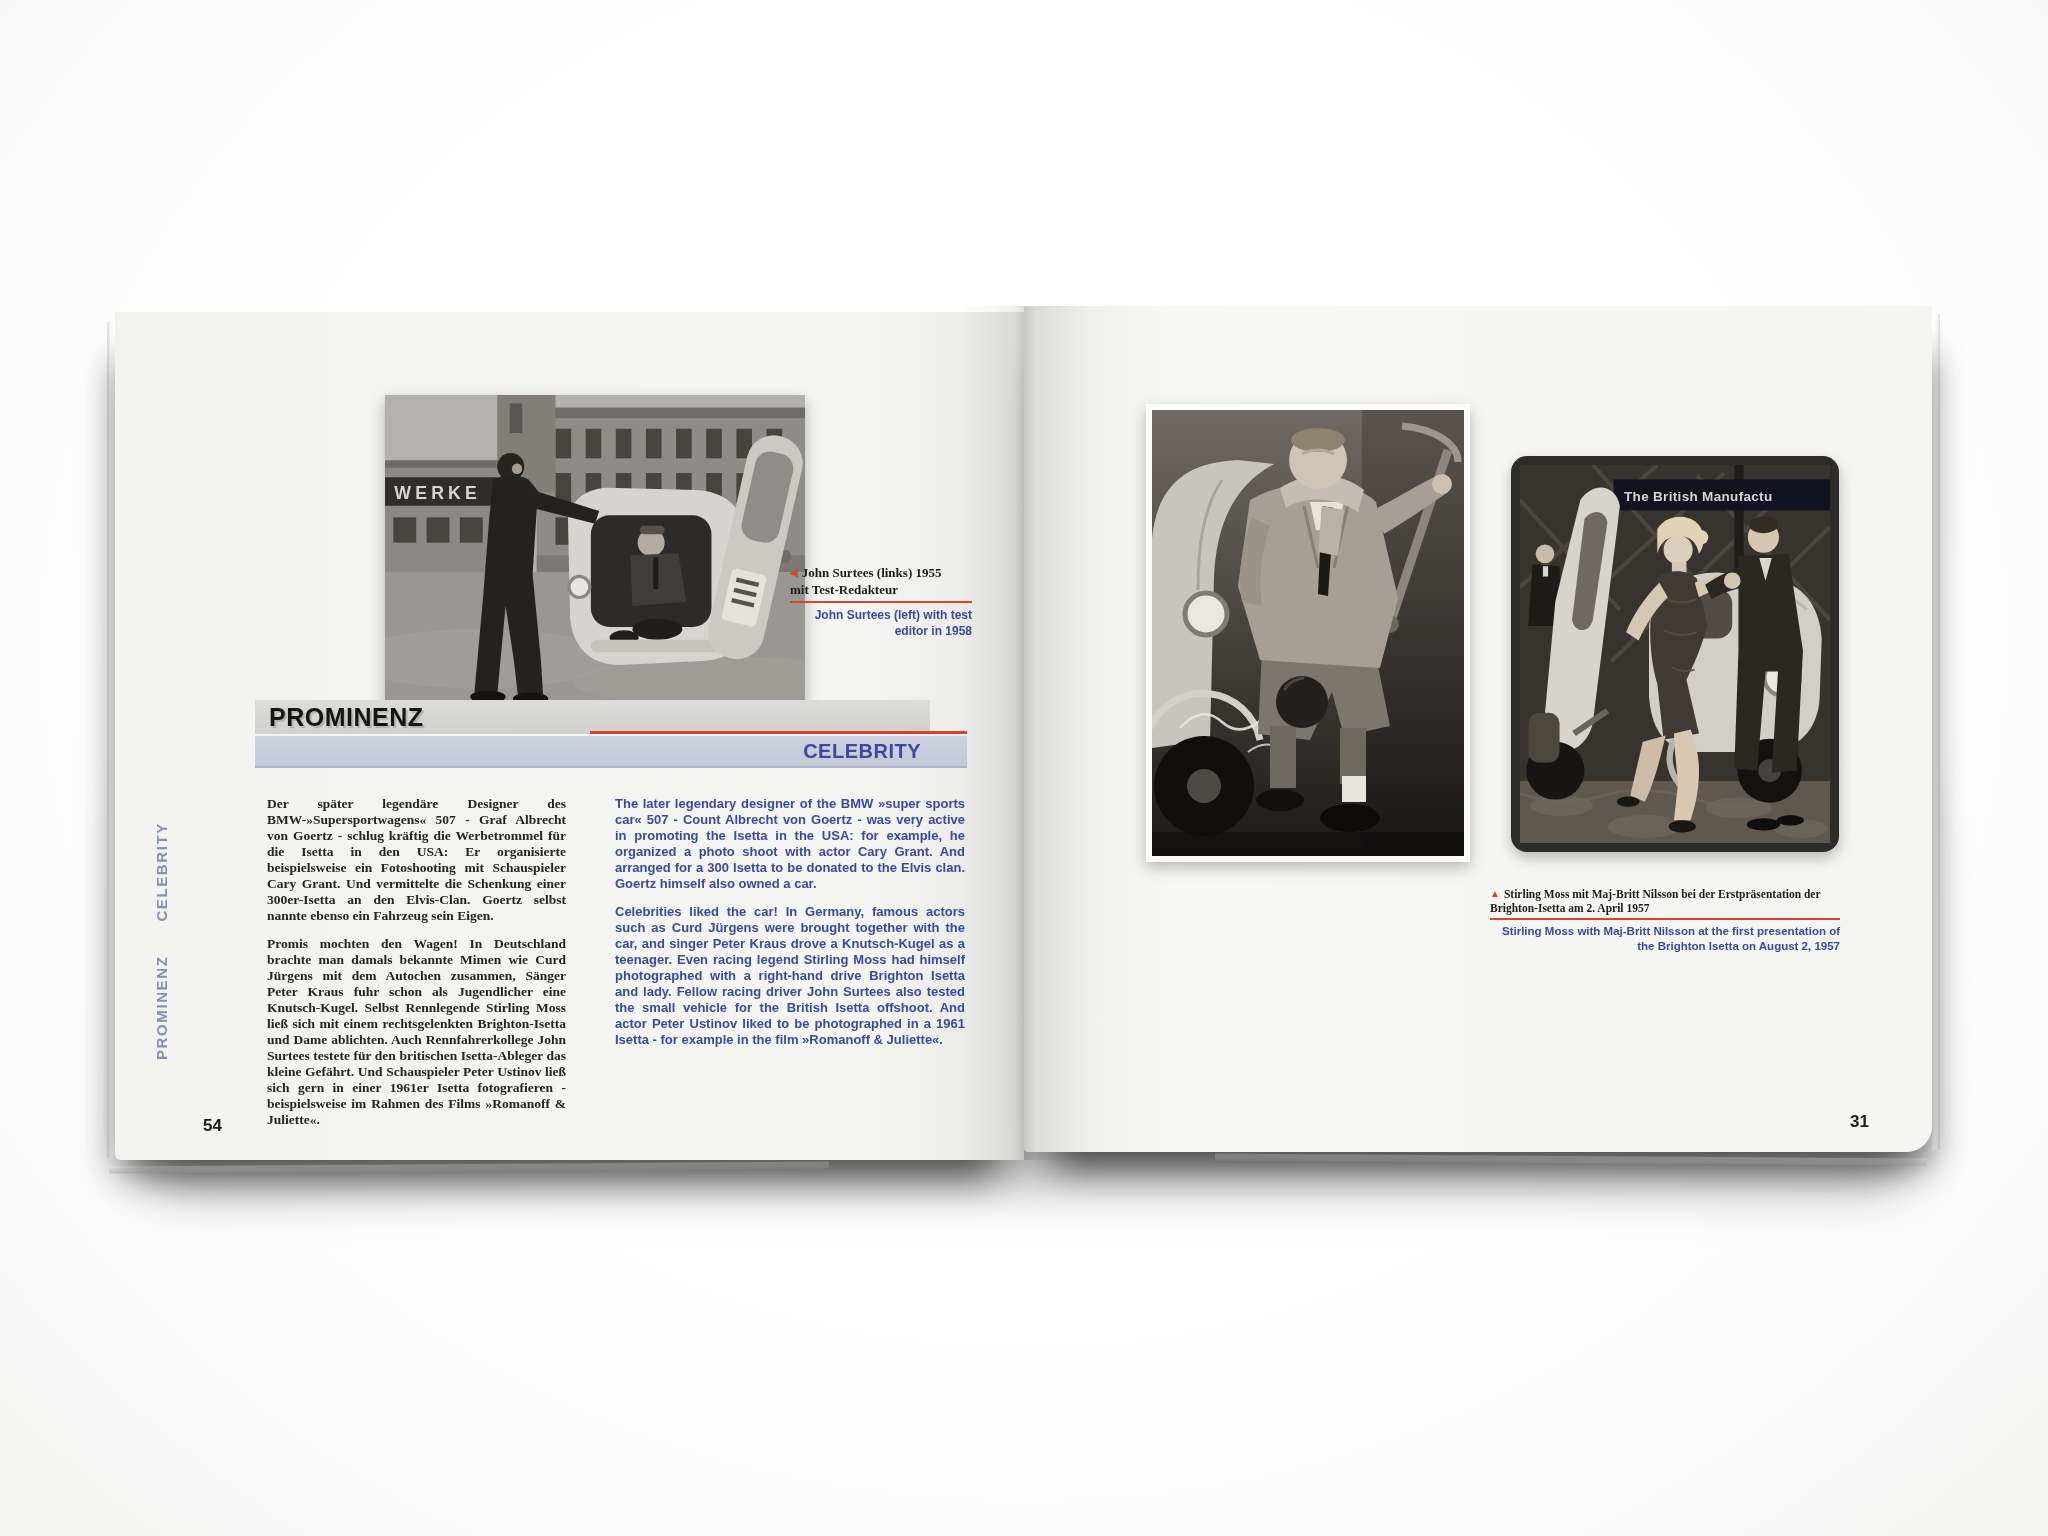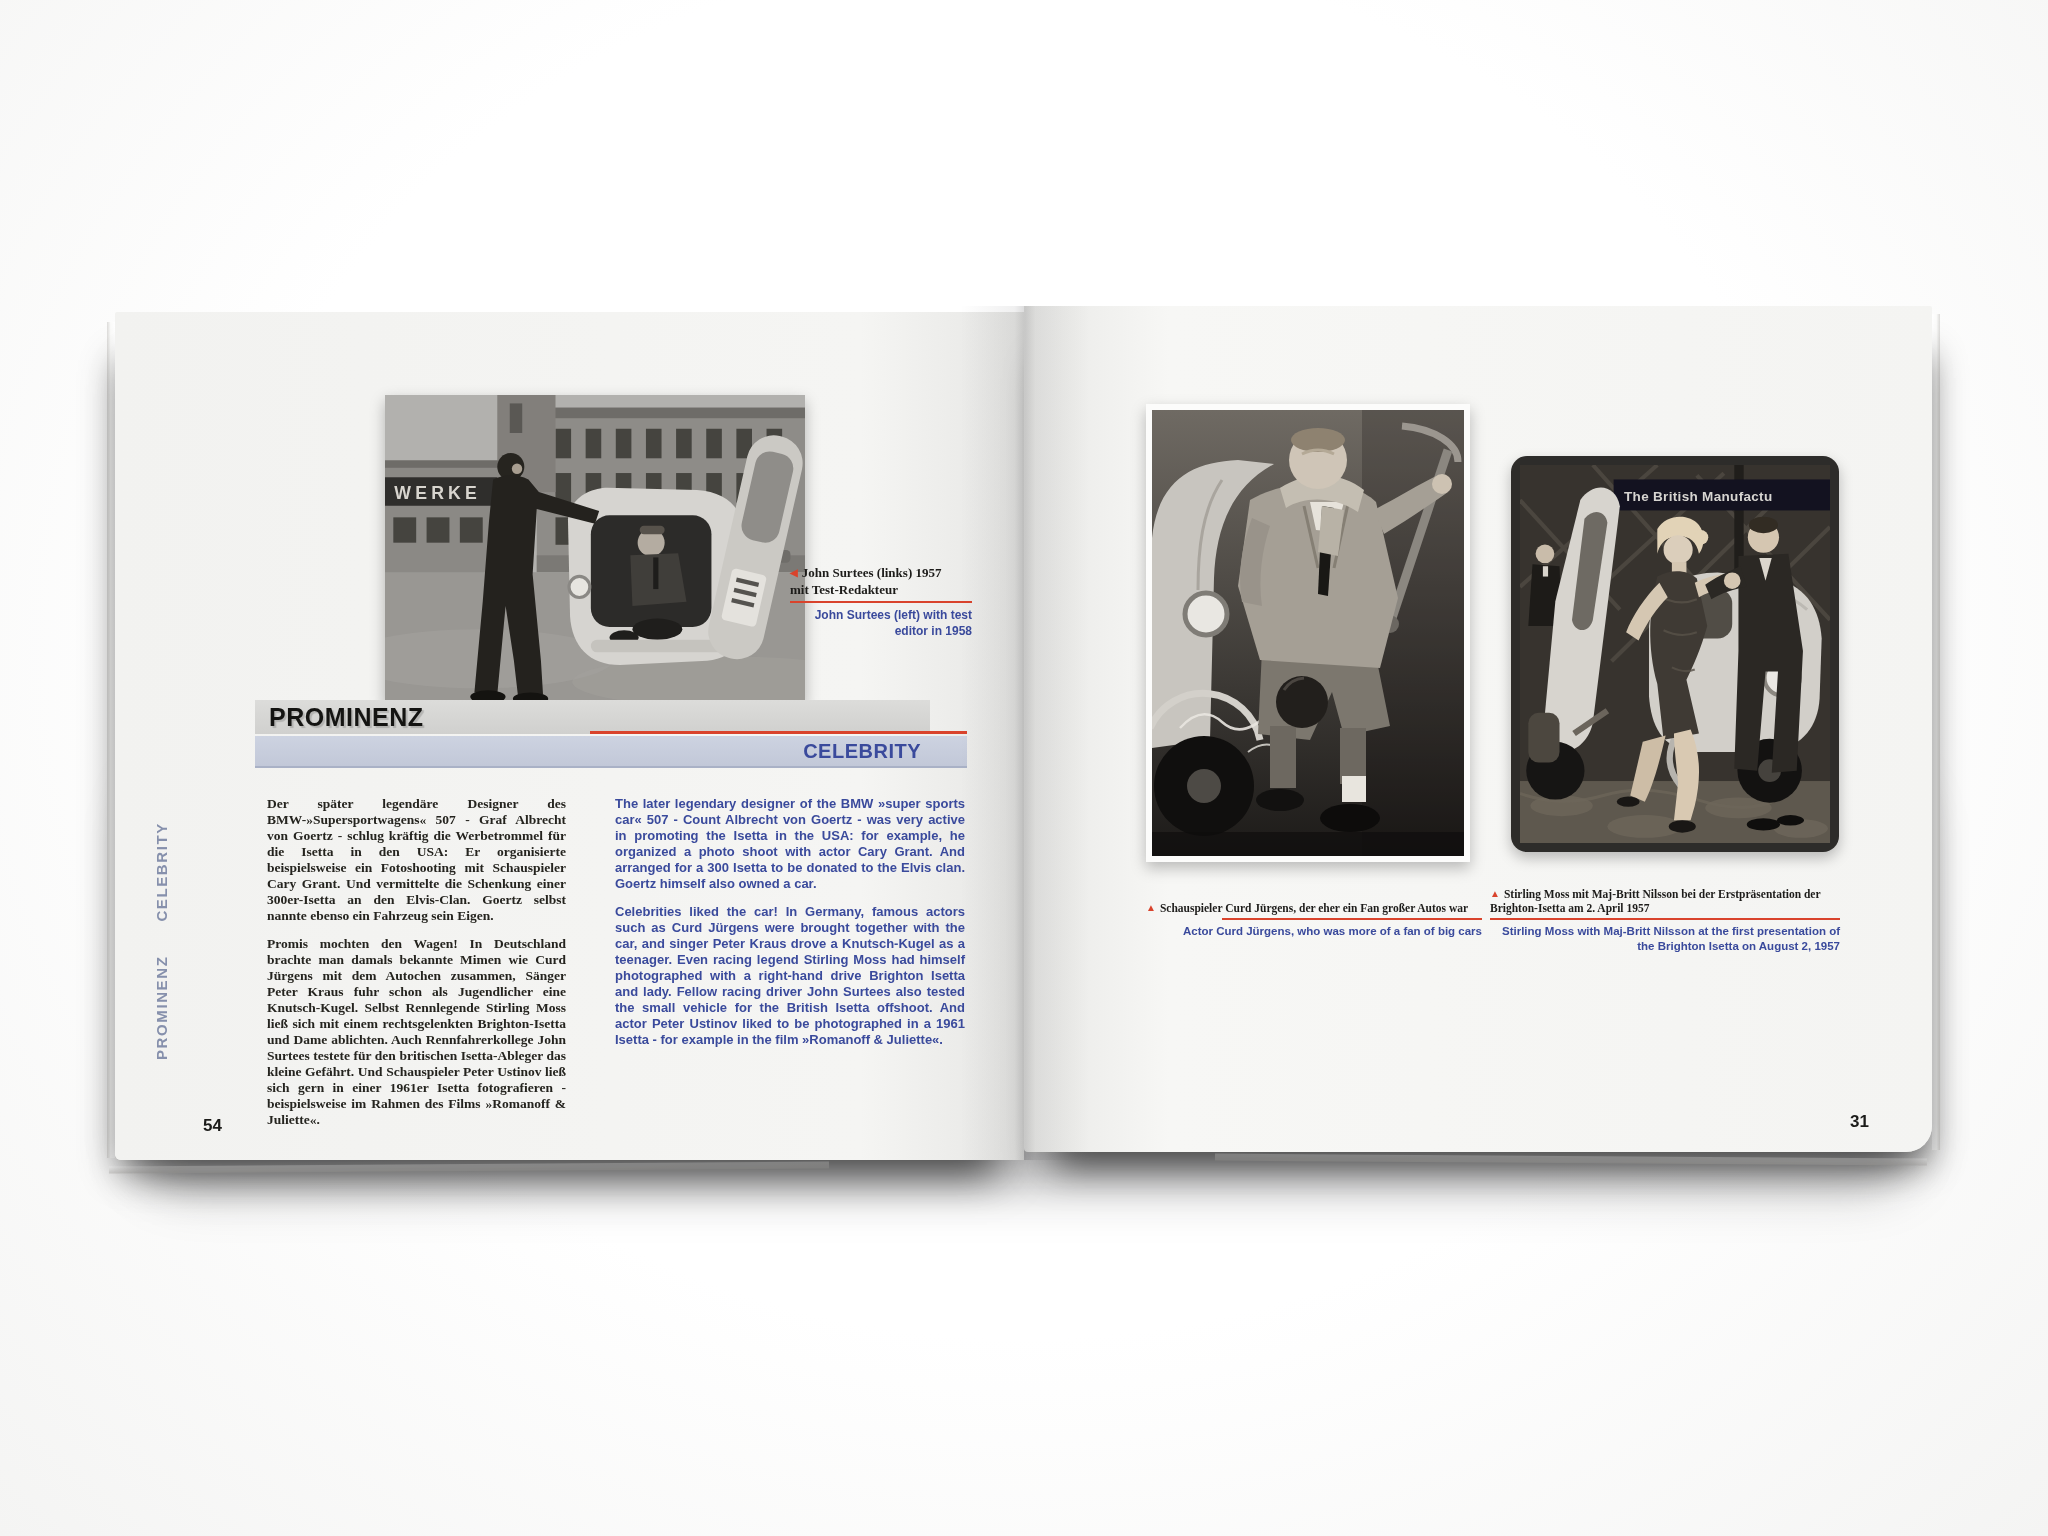--- a/index.html
+++ b/index.html
@@ -165,21 +165,21 @@
           </g>
           <circle cx="121" cy="68" r="13" fill="#26241f"></circle>
           <circle cx="127" cy="70" r="5" fill="#a89e90"></circle>
           <path d="M104,80 Q121,72 138,80 L148,92 L206,110 L202,122 L146,108 L142,170 L150,252 L152,284 L128,286 L124,252 L116,200 L108,284 L86,282 L94,196 L100,120 Z" fill="#24221e"></path>
           <ellipse cx="99" cy="286" rx="17" ry="6" fill="#141310"></ellipse>
           <ellipse cx="140" cy="288" rx="17" ry="6" fill="#141310"></ellipse>
         </svg>
       </figure>
 
       <div class="caption caption-surtees">
-        <div class="cap-de"><span class="marker">◀</span><span>John Surtees (links) 1957</span></div>
+        <div class="cap-de"><span class="marker">◀</span><span>John Surtees (links) 1955</span></div>
         <div class="cap-de">mit Test-Redakteur</div>
         <div class="cap-rule"></div>
         <div class="cap-en">John Surtees (left) with test editor in 1958</div>
       </div>
 
       <div class="head-bar-de">
         <span>PROMINENZ</span>
       </div>
       <div class="head-red-line"></div>
       <div class="head-bar-en">
@@ -309,25 +309,20 @@
             <path d="M210,88 L258,86 L272,180 L266,296 L242,298 L248,200 L236,200 L228,296 L206,294 L210,180 Z" fill="#2b2824"></path>
             <path d="M230,90 L242,90 L236,112 Z" fill="#dbd6cd"></path>
             <path d="M212,98 C198,104 186,110 178,116 L184,130 C194,124 206,120 218,118 Z" fill="#2b2824"></path>
             <circle cx="204" cy="112" r="8" fill="#d5c6b1"></circle>
             <ellipse cx="234" cy="348" rx="16" ry="6" fill="#0f0e0d"></ellipse>
             <ellipse cx="260" cy="344" rx="13" ry="5" fill="#0f0e0d"></ellipse>
           </svg>
         </div>
       </figure>
 
-      <div class="caption caption-jurgens">
-        <div class="cap-de"><span class="marker">▲</span><span>Schauspieler Curd Jürgens, der eher ein Fan großer Autos war</span></div>
-        <div class="cap-rule"></div>
-        <div class="cap-en">Actor Curd Jürgens, who was more of a fan of big cars</div>
-      </div>
 
       <div class="caption caption-moss">
         <div class="cap-de"><span class="marker">▲</span><span>Stirling Moss mit Maj-Britt Nilsson bei der Erstpräsentation der Brighton-Isetta am 2. April 1957</span></div>
         <div class="cap-rule"></div>
         <div class="cap-en">Stirling Moss with Maj-Britt Nilsson at the first presentation of the Brighton Isetta on August 2, 1957</div>
       </div>
 
       <div class="pagenum pn-right">31</div>
     </div>
 

